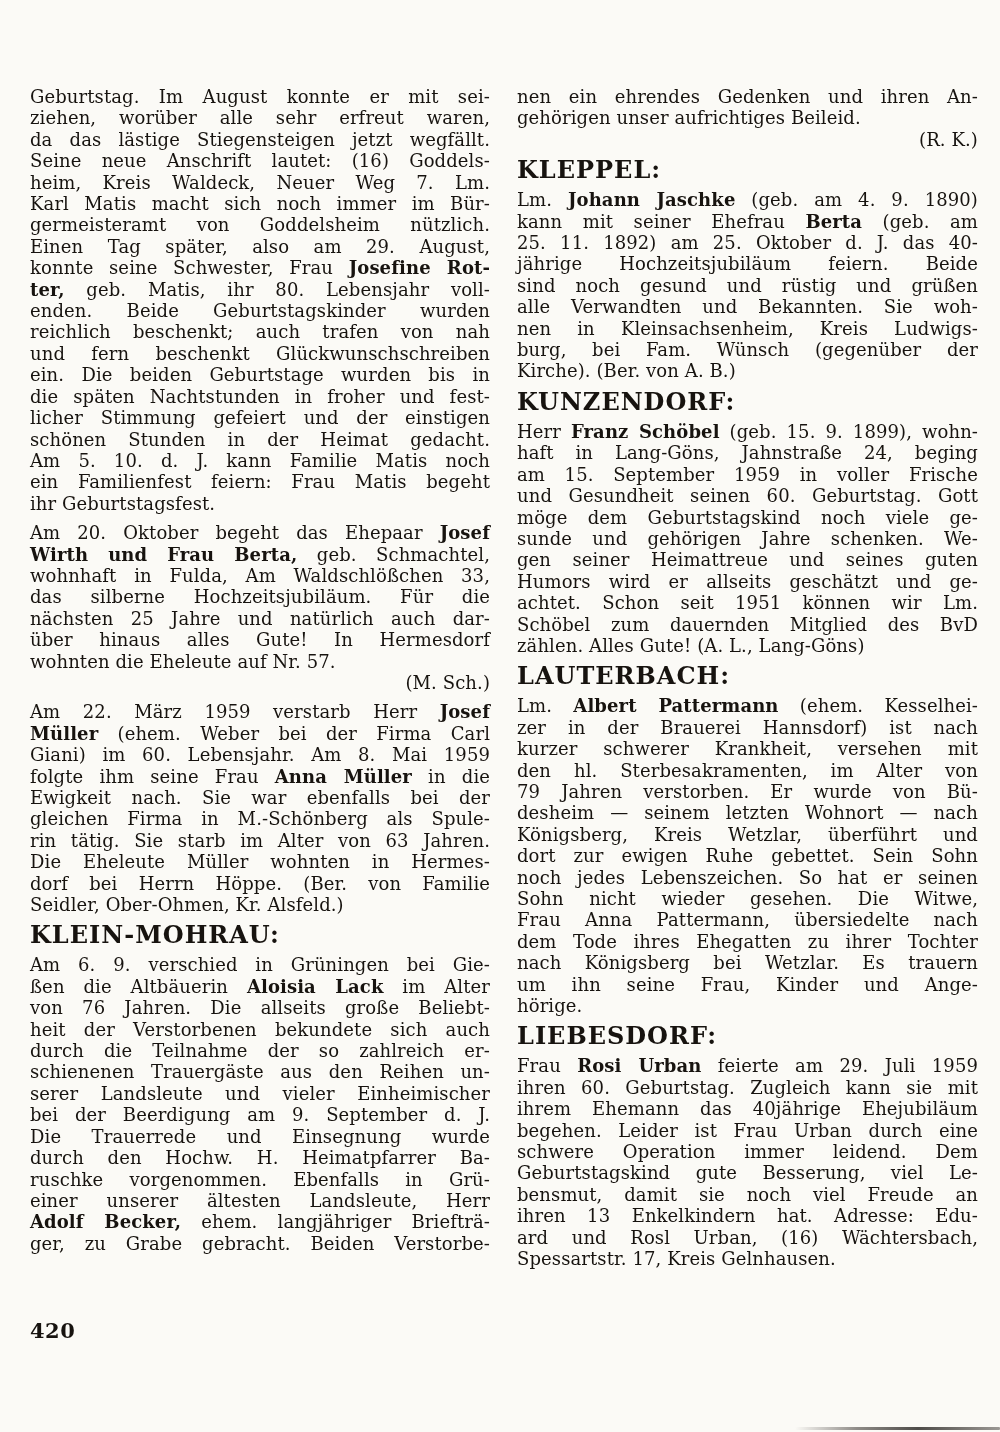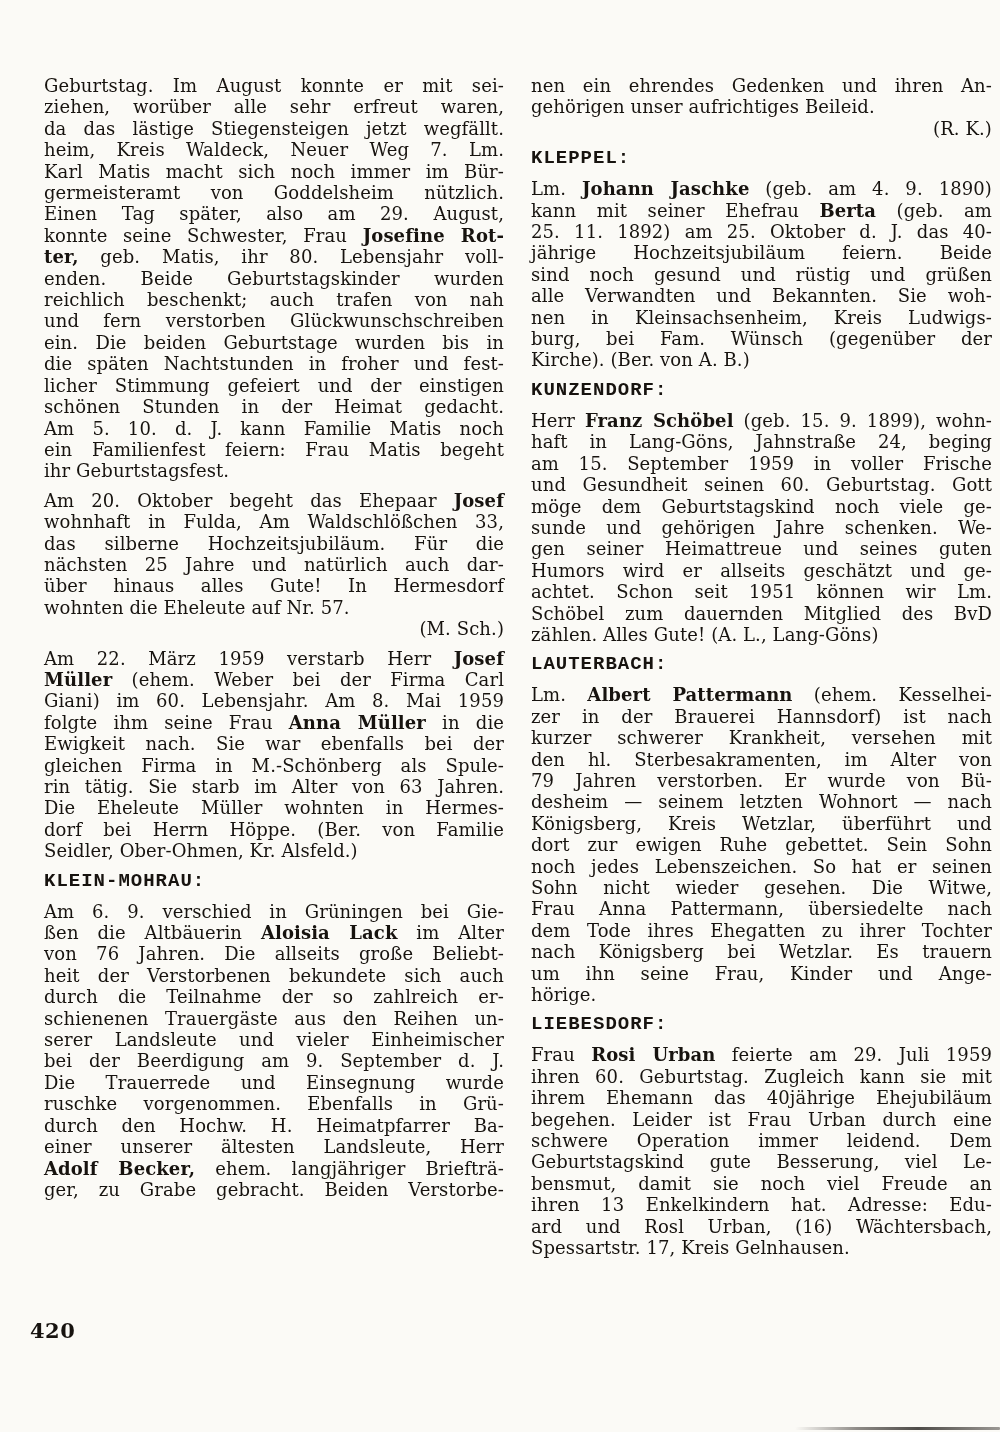--- a/index.html
+++ b/index.html
@@ -4,40 +4,39 @@
 <style>
   html,body{margin:0;padding:0;}
   body{
     width:1000px;height:1432px;
     position:relative;overflow:hidden;
     background:#fbfaf6;
     color:#17130f;
     font-family:"DejaVu Serif","Liberation Serif",serif;
   }
   .page{position:absolute;inset:0;}
-  .col{position:absolute;top:75px;margin-left:14px;}
+  .col{position:absolute;top:86px;}
   .col-left{left:30px;width:460px;}
   .col-right{left:517px;width:461px;}
   .para{margin:0 0 8px 0;}
   .line{
     font-size:18px;
     line-height:21.4px;
     letter-spacing:0.1px;
     text-align:justify;
     text-align-last:justify;
   }
   .line.last{text-align-last:left;}
   .line.sig{text-align-last:right;}
   .heading{
-    font-size:19px;
+    font-size:24px;
     font-weight:bold;
     letter-spacing:1px;
     line-height:23px;
     margin:6px 0 8px 0;
-    font-family:Liberation Mono, monospace;
   }
   b{font-weight:bold;}
   .page-number{
     position:absolute;left:30px;top:1318px;
     font-size:21px;font-weight:bold;letter-spacing:0.5px;
   }
   .scan-smudge{
     position:absolute;left:795px;top:1427px;width:205px;height:3px;
     background:linear-gradient(90deg,rgba(90,84,78,0) 0%,rgba(55,50,46,0.55) 30%,rgba(35,32,29,0.8) 60%,rgba(60,55,50,0.5) 100%);
     border-radius:1px;
@@ -45,39 +44,41 @@
 </style>
 </head>
 <body>
 
 <div class="page">
   <div class="col col-left">
       <div class="para">
         <div class="line">Geburtstag. Im August konnte er mit sei-</div>
         <div class="line">ziehen, worüber alle sehr erfreut waren,</div>
         <div class="line">da das lästige Stiegensteigen jetzt wegfällt.</div>
+        <div class="line">Seine neue Anschrift lautet: (16) Goddels-</div>
         <div class="line">heim, Kreis Waldeck, Neuer Weg 7. Lm.</div>
         <div class="line">Karl Matis macht sich noch immer im Bür-</div>
         <div class="line">germeisteramt von Goddelsheim nützlich.</div>
         <div class="line">Einen Tag später, also am 29. August,</div>
         <div class="line">konnte seine Schwester, Frau <b>Josefine Rot-</b></div>
         <div class="line"><b>ter,</b> geb. Matis, ihr 80. Lebensjahr voll-</div>
         <div class="line">enden. Beide Geburtstagskinder wurden</div>
         <div class="line">reichlich beschenkt; auch trafen von nah</div>
-        <div class="line">und fern verstorben Glückwunschschreiben</div>
+        <div class="line">und fern beschenkt Glückwunschschreiben</div>
         <div class="line">ein. Die beiden Geburtstage wurden bis in</div>
         <div class="line">die späten Nachtstunden in froher und fest-</div>
         <div class="line">licher Stimmung gefeiert und der einstigen</div>
         <div class="line">schönen Stunden in der Heimat gedacht.</div>
         <div class="line">Am 5. 10. d. J. kann Familie Matis noch</div>
         <div class="line">ein Familienfest feiern: Frau Matis begeht</div>
         <div class="line last">ihr Geburtstagsfest.</div>
       </div>
       <div class="para">
         <div class="line">Am 20. Oktober begeht das Ehepaar <b>Josef</b></div>
+        <div class="line"><b>Wirth und Frau Berta,</b> geb. Schmachtel,</div>
         <div class="line">wohnhaft in Fulda, Am Waldschlößchen 33,</div>
         <div class="line">das silberne Hochzeitsjubiläum. Für die</div>
         <div class="line">nächsten 25 Jahre und natürlich auch dar-</div>
         <div class="line">über hinaus alles Gute! In Hermesdorf</div>
         <div class="line last">wohnten die Eheleute auf Nr. 57.</div>
         <div class="line sig">(M. Sch.)</div>
       </div>
       <div class="para">
         <div class="line">Am 22. März 1959 verstarb Herr <b>Josef</b></div>
         <div class="line"><b>Müller</b> (ehem. Weber bei der Firma Carl</div>
@@ -94,22 +95,22 @@
       <div class="para">
         <div class="line">Am 6. 9. verschied in Grüningen bei Gie-</div>
         <div class="line">ßen die Altbäuerin <b>Aloisia Lack</b> im Alter</div>
         <div class="line">von 76 Jahren. Die allseits große Beliebt-</div>
         <div class="line">heit der Verstorbenen bekundete sich auch</div>
         <div class="line">durch die Teilnahme der so zahlreich er-</div>
         <div class="line">schienenen Trauergäste aus den Reihen un-</div>
         <div class="line">serer Landsleute und vieler Einheimischer</div>
         <div class="line">bei der Beerdigung am 9. September d. J.</div>
         <div class="line">Die Trauerrede und Einsegnung wurde</div>
+        <div class="line">durch den Hochw. H. Heimatpfarrer Ba-</div>
         <div class="line">ruschke vorgenommen. Ebenfalls in Grü-</div>
-        <div class="line">durch den Hochw. H. Heimatpfarrer Ba-</div>
         <div class="line">einer unserer ältesten Landsleute, Herr</div>
         <div class="line"><b>Adolf Becker,</b> ehem. langjähriger Briefträ-</div>
         <div class="line">ger, zu Grabe gebracht. Beiden Verstorbe-</div>
       </div>
     </div>
   <div class="col col-right">
       <div class="para">
         <div class="line">nen ein ehrendes Gedenken und ihren An-</div>
         <div class="line last">gehörigen unser aufrichtiges Beileid.</div>
         <div class="line sig">(R. K.)</div>

